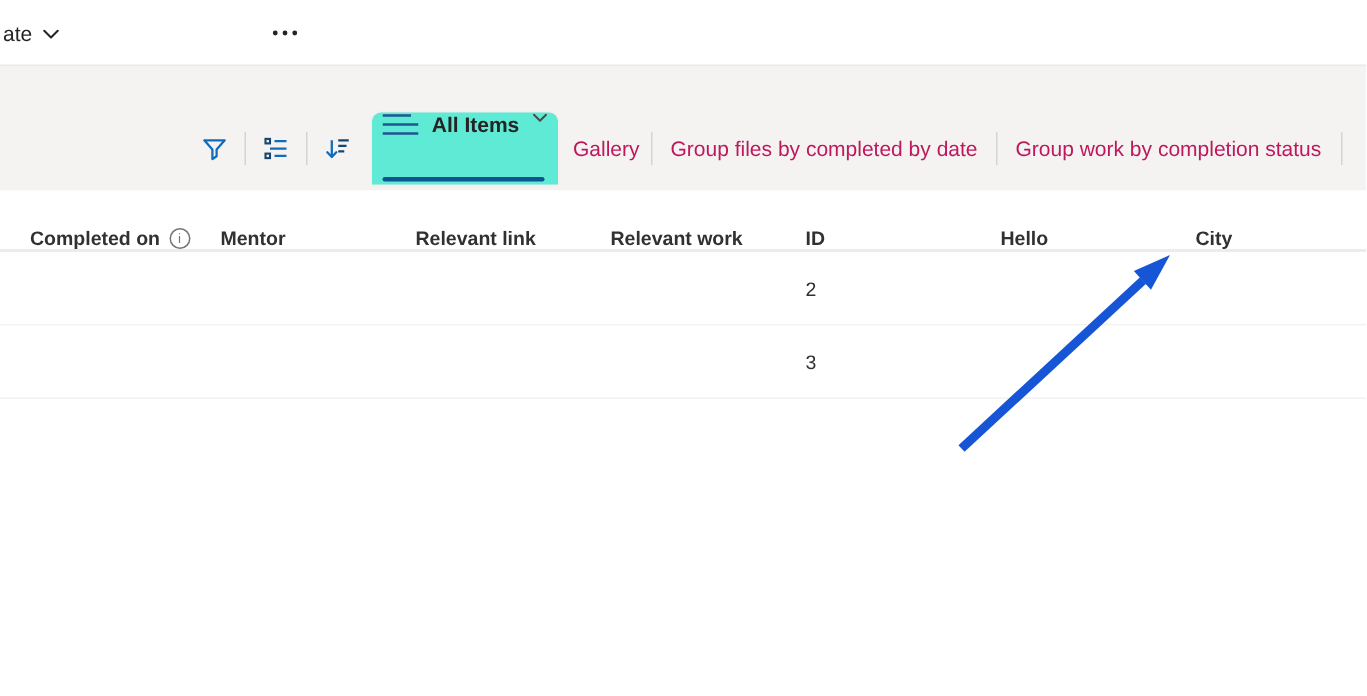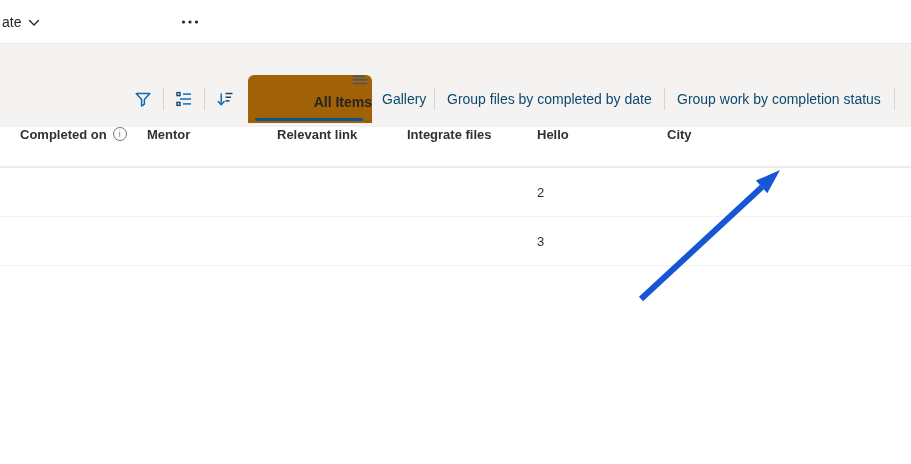--- a/index.html
+++ b/index.html
@@ -72,50 +72,49 @@
     margin: 0 3px;
   }
   .vdiv.abs { position: absolute; top: 55px; transform: translateY(-50%); margin: 0; }
 
   .view-tab {
     position: absolute;
     left: 248px;
     bottom: 4px;
     width: 124px;
     height: 48px;
-    background: #a16207;
+    background: #5eead4;
     border-radius: 6px 6px 0 0;
     display: flex;
-    align-items: flex-end;
+    align-items: flex-start;
     justify-content: center;
     gap: 9px;
     cursor: pointer;
     box-shadow: 0 0 2px rgba(0,0,0,0.04);
-    flex-direction: column;
   }
   .view-tab::after {
     content: "";
     position: absolute;
     left: 7px; right: 9px; bottom: 2px;
     height: 3px;
     border-radius: 2px;
     background: #0f548c;
   }
   .view-tab .tab-label {
     font-size: 14px;
     font-weight: bold;
     color: #242424;
   }
 
   .text-btn {
     border: none;
     background: transparent;
     font-family: "Liberation Sans", sans-serif;
     font-size: 14px;
-    color: #0c4a6e;
+    color: #be185d;
     height: 34px;
     padding: 0 7px;
     cursor: pointer;
     white-space: nowrap;
     border-radius: 4px;
   }
   #gallery-btn { left: 375px; }
   #group-date-btn { left: 440px; }
   #group-status-btn { left: 670px; }
   #divider-a { left: 434px; }
@@ -130,21 +129,21 @@
     height: 41px;
     background: #fff;
     border-bottom: 2px solid #ececec;
     display: grid;
     grid-template-columns: 127px 130px 130px 130px 130px 130px auto;
     padding-left: 20px;
     align-items: center;
   }
   .th {
     display: flex;
-    align-items: flex-start;
+    align-items: flex-end;
     gap: 6px;
     font-size: 13px;
     font-weight: bold;
     color: #323130;
     cursor: pointer;
     height: 100%;
   }
   .info-circle {
     width: 14px; height: 14px;
     border: 1px solid #757575;
@@ -260,21 +259,24 @@
       <span>Completed on</span>
       <span class="info-circle">i</span>
     </div>
     <div class="th">
         <span>Mentor</span>
       </div>
     <div class="th">
         <span>Relevant link</span>
       </div>
     <div class="th">
-        <span>Integrate files</span>
+        <span>Relevant work</span>
+      </div>
+    <div class="th">
+        <span>ID</span>
       </div>
     <div class="th">
         <span>Hello</span>
       </div>
     <div class="th">
         <span>City</span>
       </div>
   </div>
 
   <div class="trow" id="row-0">

